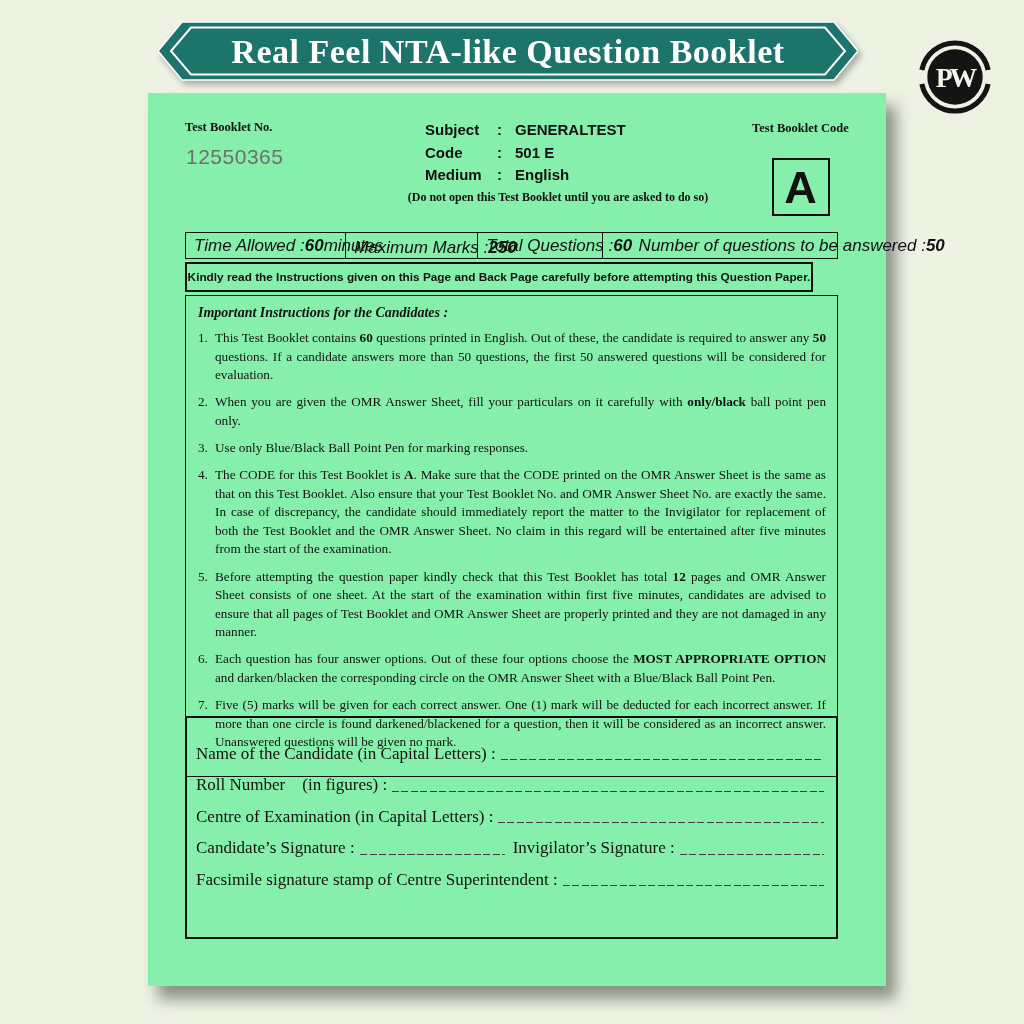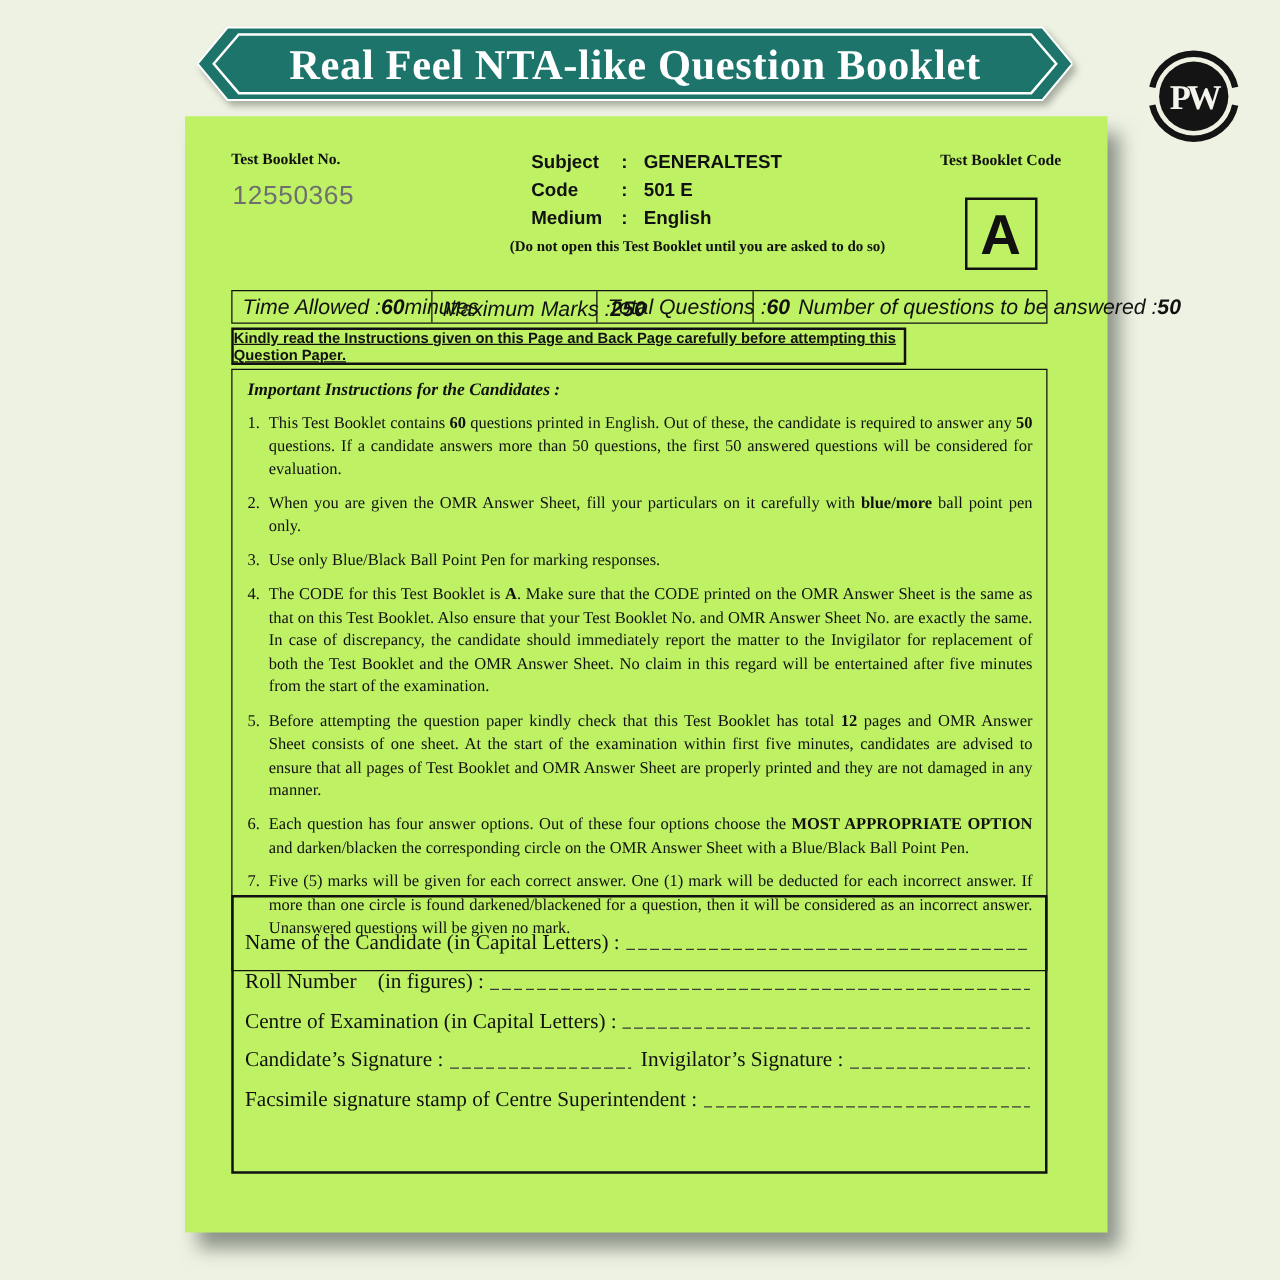--- a/index.html
+++ b/index.html
@@ -12,21 +12,21 @@
 
   
   #banner{left:158px;top:20px;width:700px;height:62px;filter:drop-shadow(3px 4px 3px rgba(80,90,80,.45));}
   #banner text{font-family:"Liberation Serif","DejaVu Serif",serif;font-weight:bold;letter-spacing:.5px;}
 
   
   #logo{left:916px;top:38px;width:78px;height:78px;}
   #logo text{font-family:"Liberation Serif","DejaVu Serif",serif;font-weight:bold;}
 
   
-  #page{left:148px;top:93px;width:738px;height:893px;background:#bef264;
+  #page{left:148px;top:93px;width:738px;height:893px;background:#86efac;
         box-shadow:10px 13px 14px rgba(96,104,94,.7);}
 
   
   .hdr-label{font-weight:bold;font-size:12.5px;}
   #booklet-no-label{left:37px;top:27px;}
   #booklet-no{left:38px;top:52px;font-family:"Liberation Sans","DejaVu Sans",sans-serif;
               font-size:21px;color:var(--gray);letter-spacing:.5px;text-align:center;}
   #subject-block{left:277px;top:26px;font-family:"Liberation Sans","DejaVu Sans",sans-serif;
                  font-size:15px;font-weight:bold;}
   #subject-block .row{display:flex;line-height:22.5px;}
@@ -40,23 +40,23 @@
 
   
   #info-bar{left:37px;top:139px;width:653px;height:27px;border:1.5px solid var(--ink);
             display:flex;font-family:"Liberation Sans","DejaVu Sans",sans-serif;
             font-size:17px;font-style:italic;}
   #info-bar .cell{display:flex;align-items:center;padding-left:8px;border-right:1.5px solid var(--ink);white-space:nowrap;}
   #info-bar .cell:last-child{border-right:none;}
   #info-bar .c1{width:24.6%;} #info-bar .c2{width:20.3%;align-items:flex-end;} #info-bar .c3{width:19.1%;} #info-bar .c4{flex:1;margin-left:28px;}
 
   
-  #kindly{left:37px;top:169px;width:540px;height:30px;border:2px solid var(--ink);
+  #kindly{left:37px;top:169px;width:628px;height:30px;border:2px solid var(--ink);
           display:flex;align-items:center;justify-content:center;
-          font-family:"Liberation Sans","DejaVu Sans",sans-serif;font-size:11.8px;font-weight:bold;text-decoration:underline;}
+          font-family:"Liberation Sans","DejaVu Sans",sans-serif;font-size:11.8px;font-weight:bold;}
 
   
   #instructions{left:37px;top:202px;width:653px;height:482px;border:1.5px solid var(--ink);
                 padding:9px 11px 0 12px;overflow:hidden;font-size:13.2px;}
   #instr-heading{font-weight:bold;font-style:italic;font-size:14px;margin-bottom:8px;}
   .instr-item{display:flex;margin-bottom:8.5px;line-height:18.6px;}
   .instr-item .num{flex:0 0 17px;}
   .instr-item .txt{flex:1;text-align:justify;}
 
   
@@ -129,21 +129,21 @@
 
   <div id="instructions" class="abs">
     <div id="instr-heading">Important Instructions for the Candidates :</div>
 
     <div class="instr-item">
       <span class="num">1.</span>
       <span class="txt">This Test Booklet contains <b>60</b> questions printed in English. Out of these, the candidate is required to answer any <b>50</b> questions. If a candidate answers more than 50 questions, the first 50 answered questions will be considered for evaluation.</span>
     </div>
     <div class="instr-item">
       <span class="num">2.</span>
-      <span class="txt">When you are given the OMR Answer Sheet, fill your particulars on it carefully with <b>blue/more</b> ball point pen only.</span>
+      <span class="txt">When you are given the OMR Answer Sheet, fill your particulars on it carefully with <b>only/black</b> ball point pen only.</span>
     </div>
     <div class="instr-item">
       <span class="num">3.</span>
       <span class="txt">Use only Blue/Black Ball Point Pen for marking responses.</span>
     </div>
     <div class="instr-item">
       <span class="num">4.</span>
       <span class="txt">The CODE for this Test Booklet is <b>A</b>. Make sure that the CODE printed on the OMR Answer Sheet is the same as that on this Test Booklet. Also ensure that your Test Booklet No. and OMR Answer Sheet No. are exactly the same. In case of discrepancy, the candidate should immediately report the matter to the Invigilator for replacement of both the Test Booklet and the OMR Answer Sheet. No claim in this regard will be entertained after five minutes from the start of the examination.</span>
     </div>
     <div class="instr-item">

